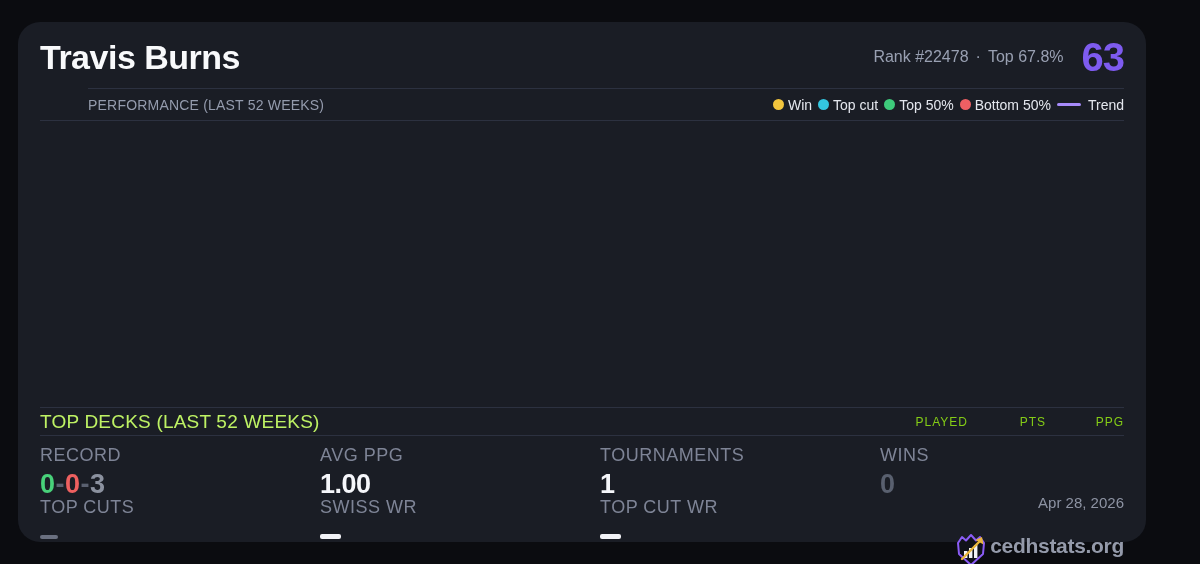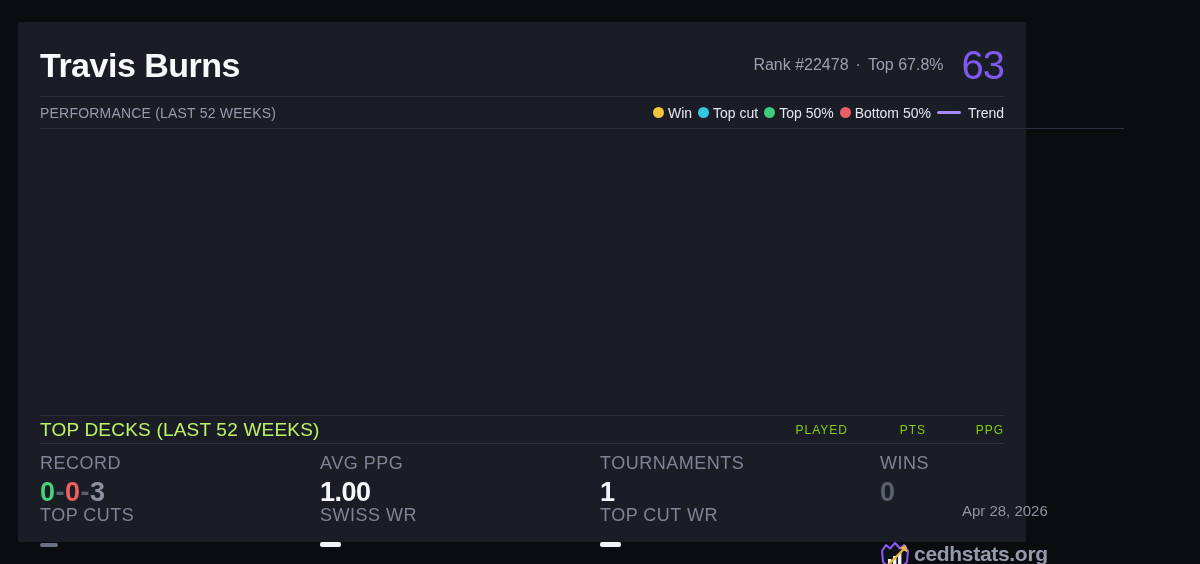--- a/index.html
+++ b/index.html
@@ -6,54 +6,55 @@
   html, body { width: 1200px; height: 564px; }
   body {
     background: #0b0c10;
     font-family: "Liberation Sans", sans-serif;
     position: relative;
     overflow: hidden;
   }
   .card {
     position: absolute;
     left: 18px; top: 22px;
-    width: 1008px; height: 520px;
+    width: 1128px; height: 520px;
     background: #1a1d25;
-    border-radius: 2px;
-    padding: 12px 22px;
+    border-radius: 22px;
+    padding: 4px 22px;
   }
   
   .card-header {
     height: 62px;
     display: flex;
     align-items: center;
     justify-content: space-between;
   }
   .player-name {
     font-size: 34px;
     font-weight: bold;
     color: #f8f9fb;
     letter-spacing: -0.5px;
   }
   .header-right { display: flex; align-items: center; }
   .rank-line { font-size: 16px; color: #99a0b2; white-space: nowrap; }
   .rank-line .dot-sep { margin: 0 7px; color: #99a0b2; }
   .score {
     font-size: 40px;
-    font-weight: normal;
+    font-weight: bold;
     margin-left: 18px;
     letter-spacing: -1px;
   }
   
   .perf-head {
     height: 32px;
     border-top: 1px solid #2c3140;
     display: flex;
     align-items: center;
     justify-content: space-between;
+    margin-left: 48px;
   }
   .section-title { font-size: 14px; color: #949bad; letter-spacing: 0.2px; }
   .legend { display: flex; align-items: center; gap: 6px; }
   .legend-item { display: flex; align-items: center; font-size: 14px; color: #e4e7ee; }
   .legend-dot {
     width: 11px; height: 11px; border-radius: 50%;
     margin-right: 4px; flex: 0 0 auto;
   }
   .legend-line {
     width: 24px; height: 3px; border-radius: 2px;

